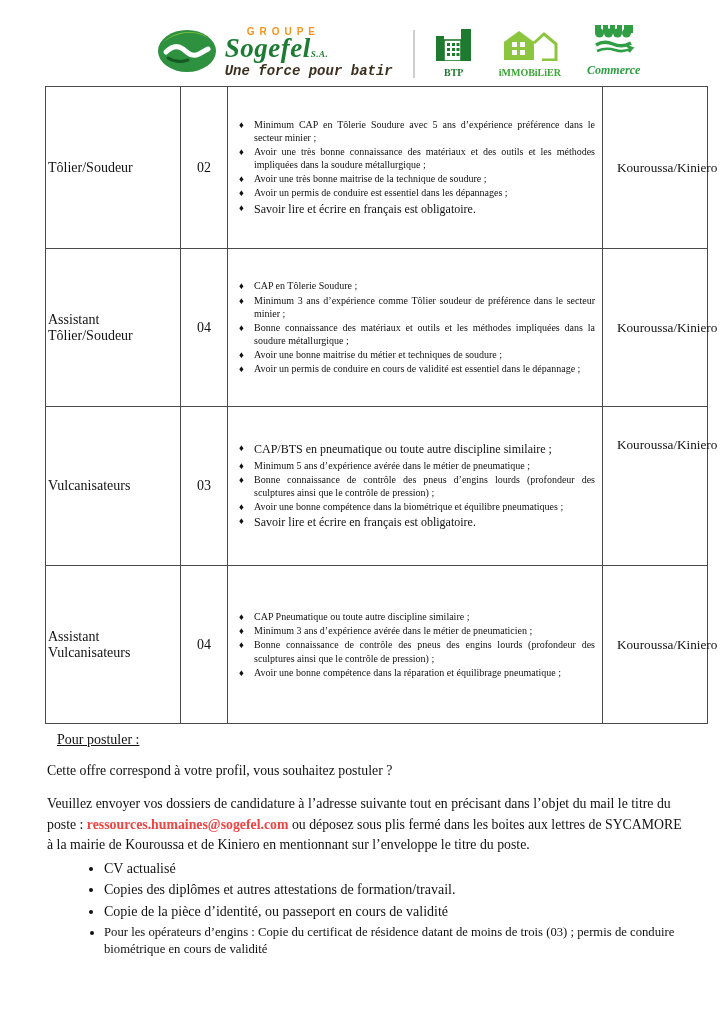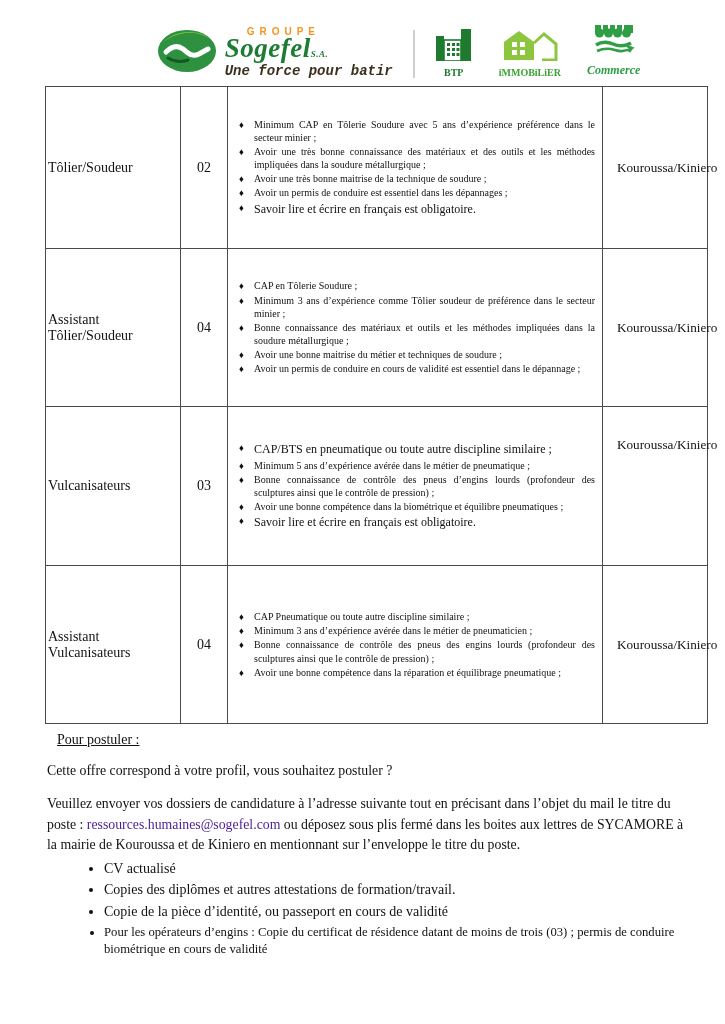--- a/index.html
+++ b/index.html
@@ -67,21 +67,21 @@
     font-size:9.5px; color:#111;
   }
   li.req.small { font-size:12px; line-height:1.4;font-family:Liberation Serif, serif; }
 
   
   .apply-heading {
     margin:8px 0 0 12px; font-size:14px; text-decoration:underline;
   }
   .apply-intro { margin:15px 0 0 2px; font-size:13.8px; }
   .apply-para { margin:15px 0 0 2px; font-size:13.8px; line-height:1.5; width:640px; }
-  .email-link { color:#4c1d95; text-decoration:none; cursor:pointer; }
+  .email-link { color:#ef4444; text-decoration:none; cursor:pointer;font-weight:bold; }
   .dossiers-heading {
     margin:16px 0 2px 2px; font-size:13.8px; text-decoration:underline;
   }
   ul.dossiers { margin:4px 0 0 0; padding-left:59px; font-size:14px; }
   ul.dossiers li { margin:2.5px 0; line-height:1.35; }
   ul.dossiers li.small { font-size:12.7px; width:600px; }
 </style>
 </head>
 <body>
 

